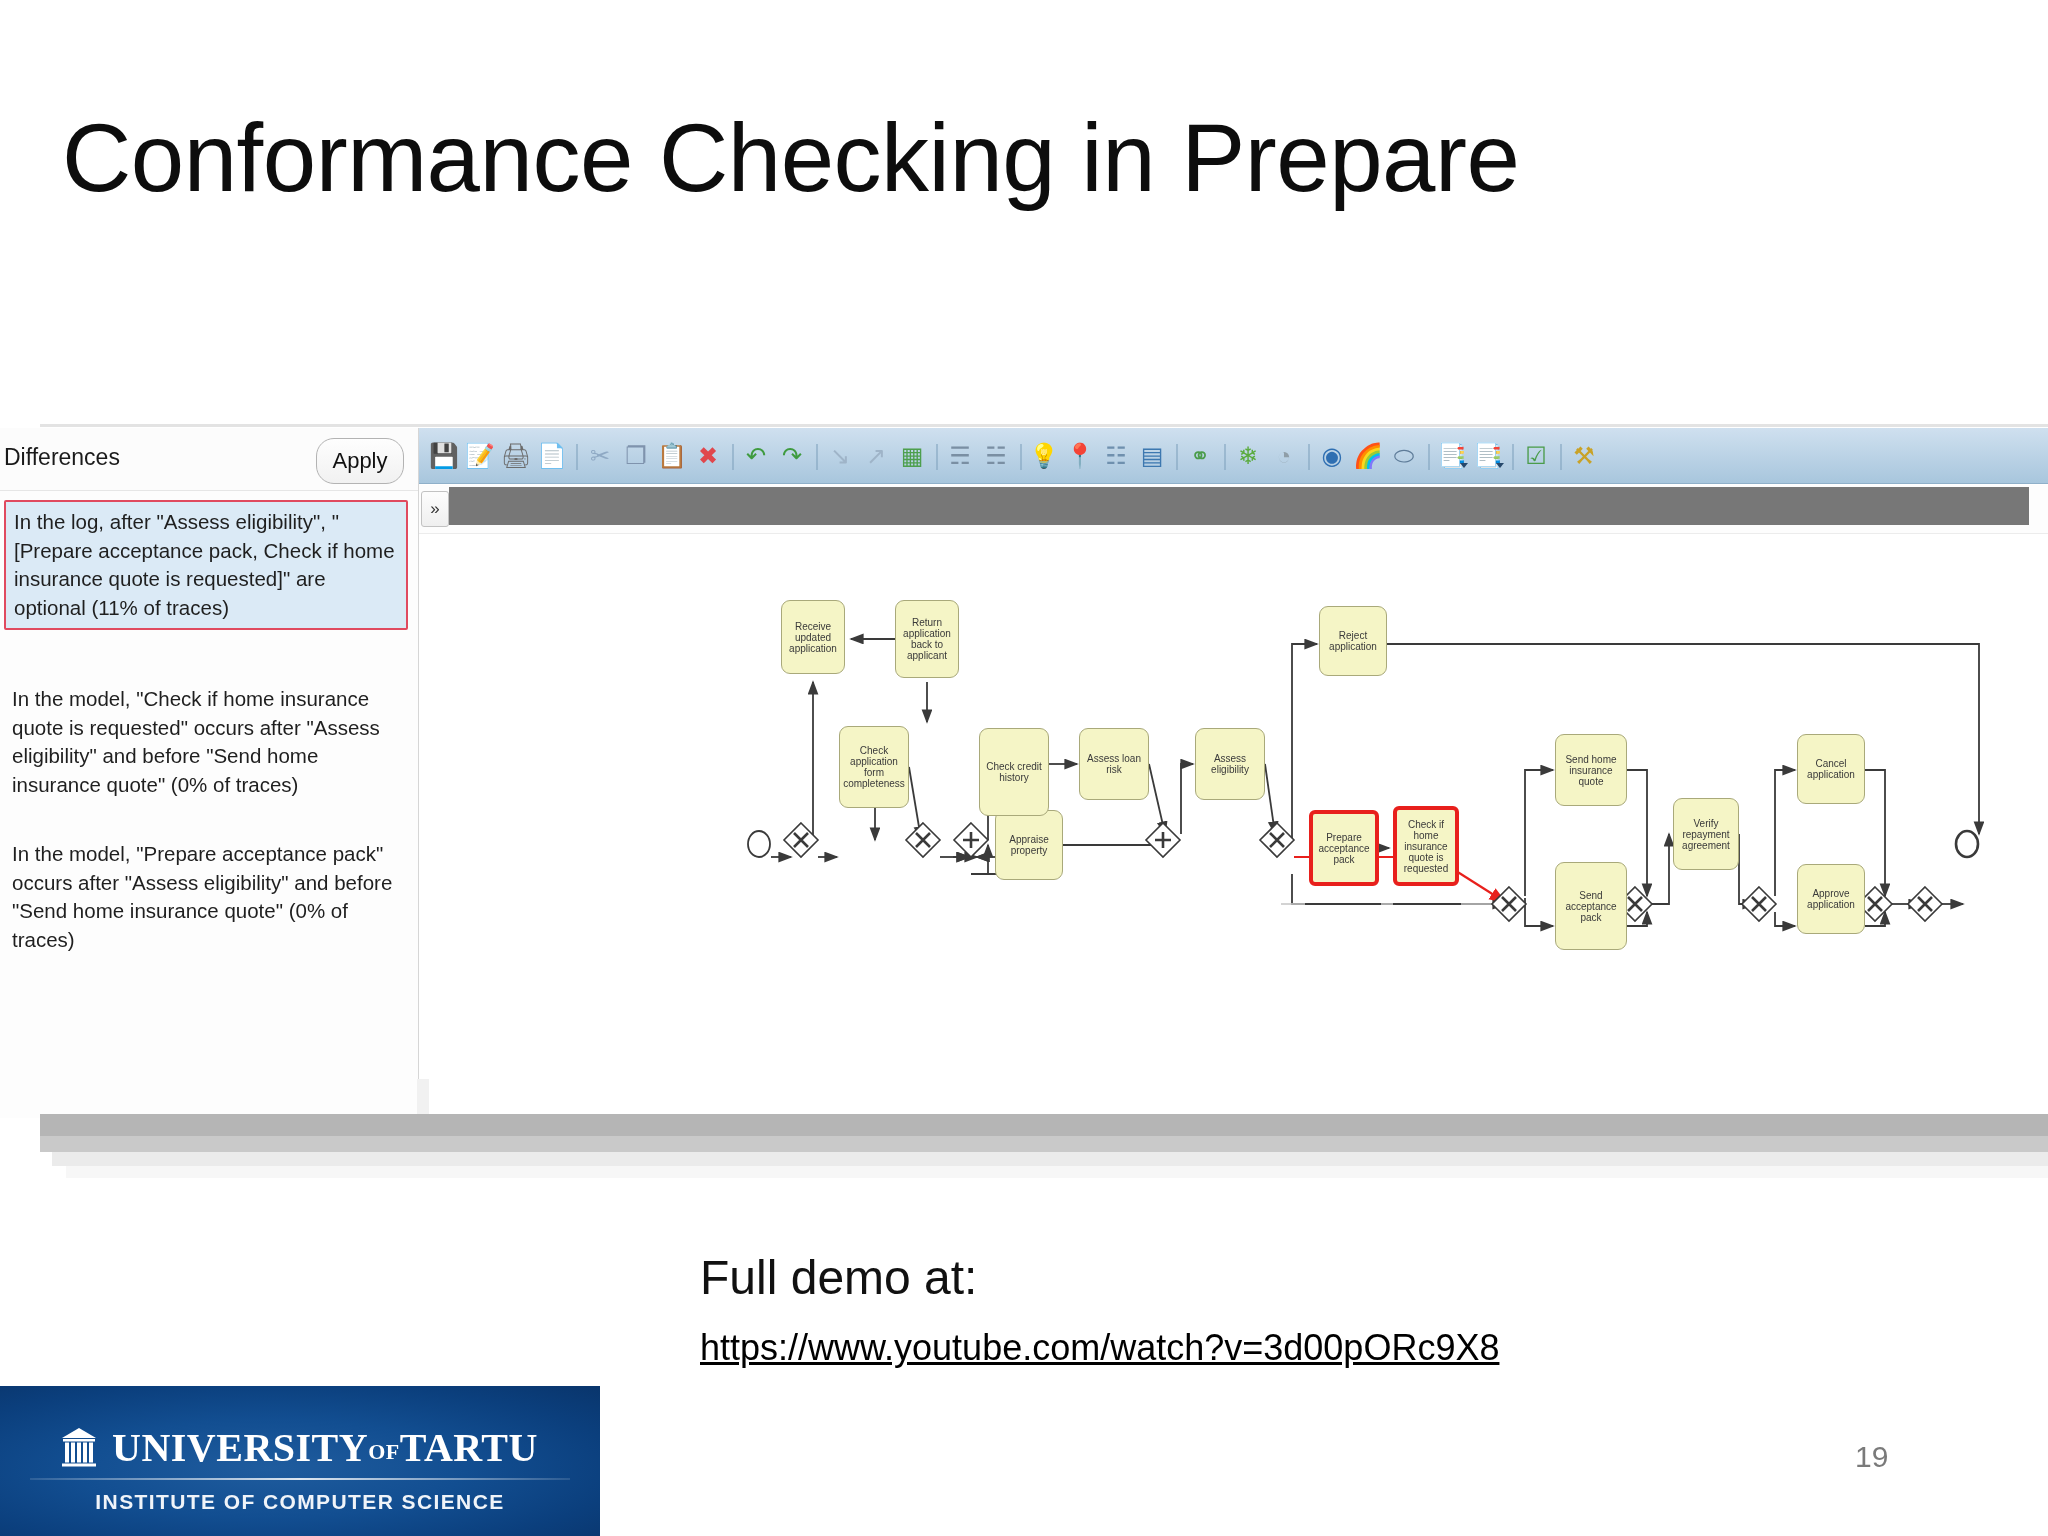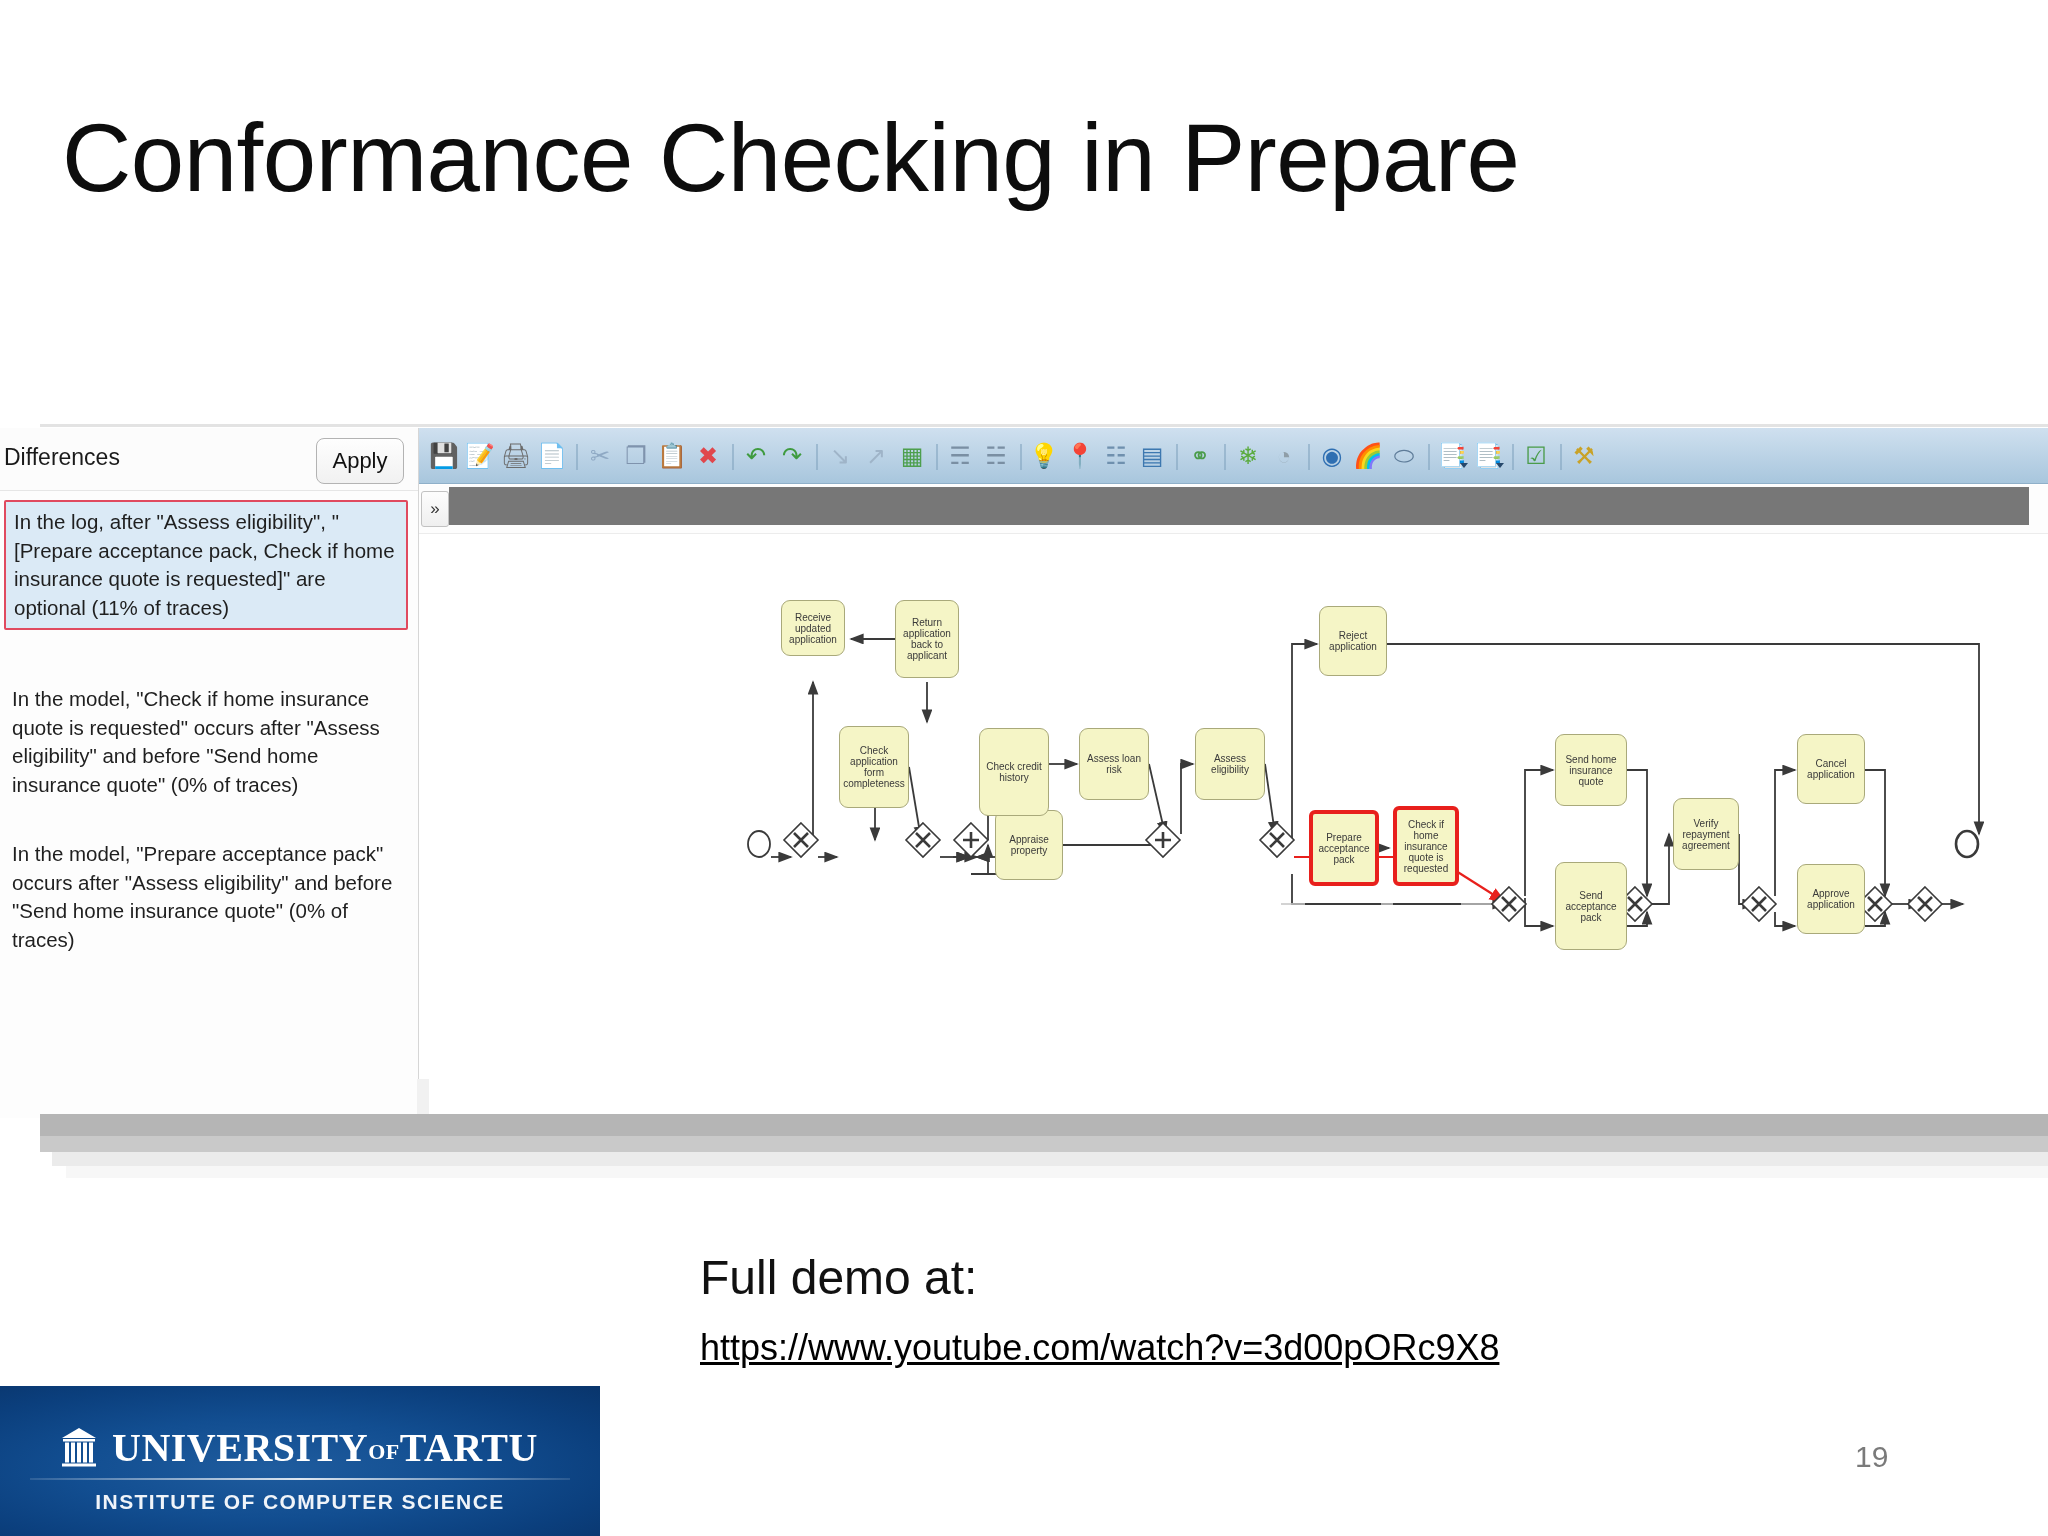--- a/index.html
+++ b/index.html
@@ -33,21 +33,21 @@
     position:absolute;left:0;top:0;width:418px;height:62px;
     background:#fcfcfc;border-bottom:1px solid #e6e6e6;
   }
   .lp-title{
     position:absolute;left:4px;top:16px;font-size:23px;color:#1a1a1a;
     font-weight:400;
   }
   .apply-btn{
     position:absolute;right:14px;top:10px;width:86px;height:44px;
     background:linear-gradient(#fefefe,#f1f1f1);
-    border:1px solid #b3b3b3;border-radius:8px;
+    border:1px solid #b3b3b3;border-radius:18px;
     font-size:22px;color:#111;display:flex;align-items:center;justify-content:center;
   }
   .diff-list{position:absolute;left:0;top:66px;width:418px;height:620px;}
   .diff-item{
     position:absolute;left:4px;width:404px;
     font-size:20.5px;line-height:28.5px;color:#1f1f1f;
     padding:6px 8px;box-sizing:border-box;
   }
   .diff-item.selected{
     background:#dbeaf6;border:2px solid #e04a5f;border-radius:2px;
@@ -366,21 +366,21 @@
             <path d="M1449,363 L1463,377 M1463,363 L1449,377" stroke="#3a3a3a" stroke-width="2.6" fill="none"></path>
           </g>
           <g>
             <path d="M1506,353 L1523,370 L1506,387 L1489,370 Z" fill="#ffffff" stroke="#3a3a3a" stroke-width="1.6"></path>
             <path d="M1499,363 L1513,377 M1513,363 L1499,377" stroke="#3a3a3a" stroke-width="2.6" fill="none"></path>
           </g>
           <ellipse cx="340" cy="310" rx="11" ry="13" fill="#ffffff" stroke="#3a3a3a" stroke-width="1.8"></ellipse>
           <ellipse cx="1548" cy="310" rx="11" ry="13" fill="#ffffff" stroke="#3a3a3a" stroke-width="2.6"></ellipse>
         </svg>
       <div id="bpmn-nodes">
-          <div class="bpmn-task" style="left: 362px; top: 66px; width: 64px; height: 56px;">
+          <div class="bpmn-task" style="left: 362px; top: 66px; width: 64px; height: 74px;">
             <span>Receive updated application</span>
           </div>
           <div class="bpmn-task" style="left: 476px; top: 66px; width: 64px; height: 78px;">
             <span>Return application back to applicant</span>
           </div>
           <div class="bpmn-task" style="left: 420px; top: 192px; width: 70px; height: 82px;">
             <span>Check application form completeness</span>
           </div>
           <div class="bpmn-task" style="left: 576px; top: 276px; width: 68px; height: 70px;">
             <span>Appraise property</span>

